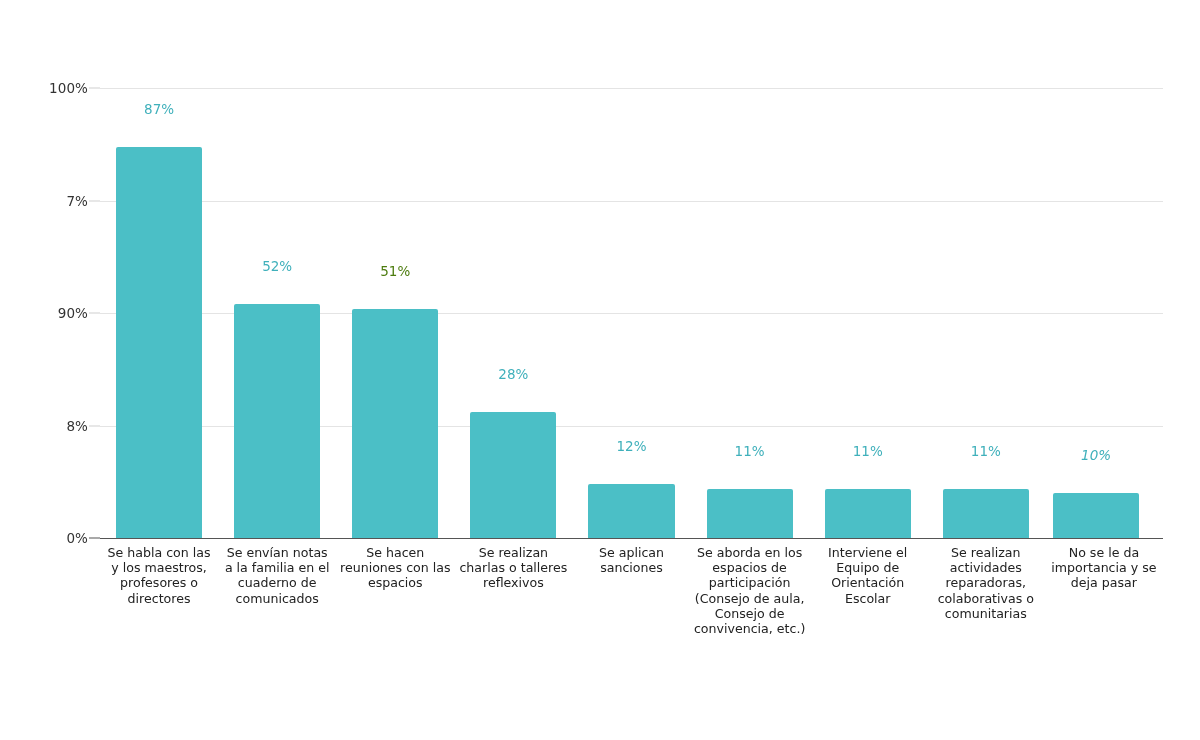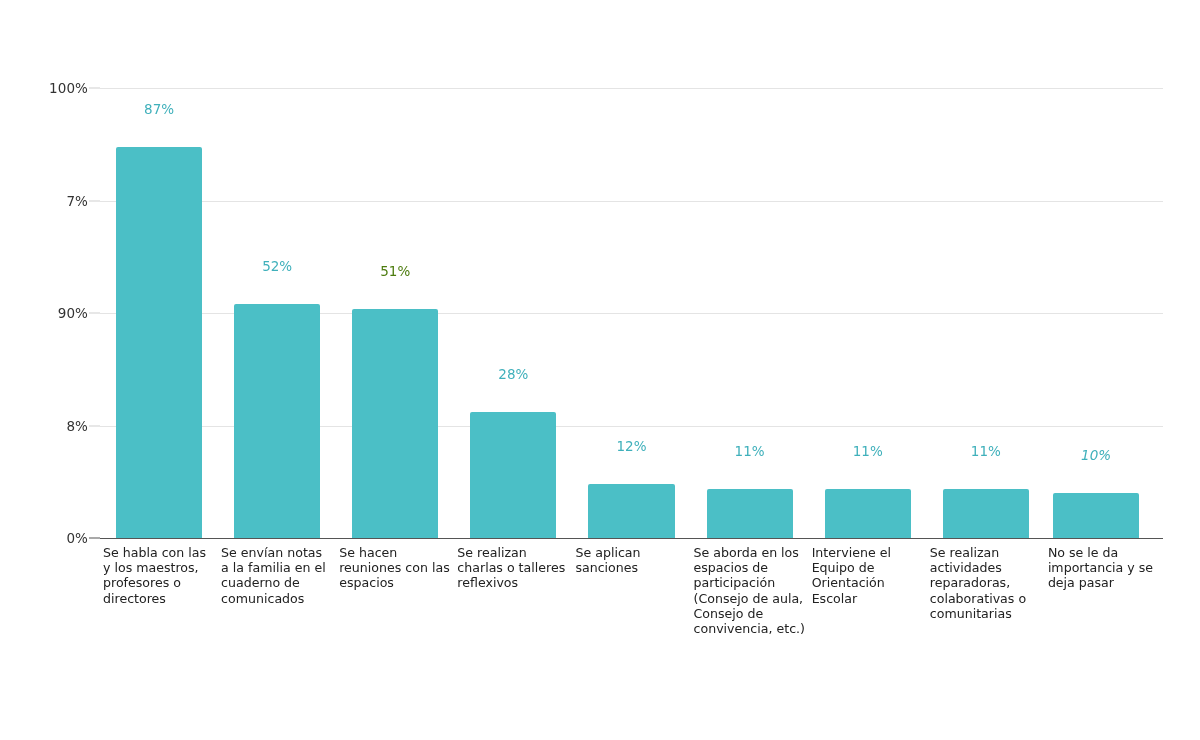--- a/index.html
+++ b/index.html
@@ -87,20 +87,21 @@
     font-size: 13.5px;
     color: #3fb0bb;
     white-space: nowrap;
     padding-bottom: 7px;
   }
 
   
   .xlabel {
     position: absolute;
     top: 545px;
+    text-align: center;
     font-size: 12.6px;
     line-height: 15.2px;
     color: #222222;
     word-wrap: break-word;
   }
 </style>
 </head>
 <body>
 
 <div id="chart-root">

